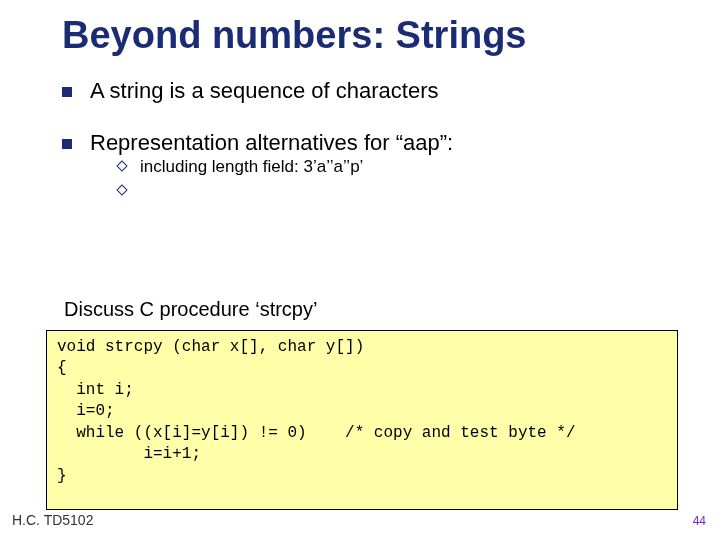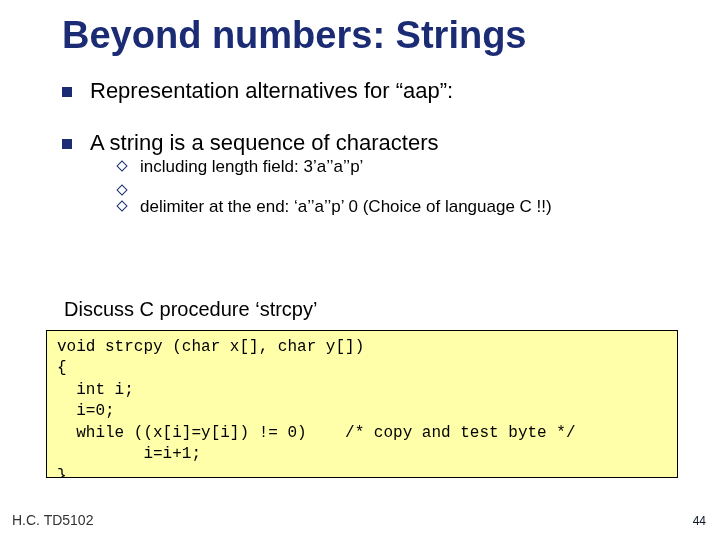--- a/index.html
+++ b/index.html
@@ -73,21 +73,21 @@
     position: absolute;
     top: 298px;
     left: 64px;
     font-size: 20px;
   }
   .codebox {
     position: absolute;
     top: 330px;
     left: 46px;
     width: 632px;
-    height: 148px;
+    height: 180px;
     background: #ffffa9;
     border: 1px solid #000;
     padding: 6px 10px 6px 10px;
     box-sizing: border-box;
     font-family: "Courier New", Courier, monospace;
     font-size: 16px;
     line-height: 1.34;
     white-space: pre;
     overflow: hidden;
   }
@@ -96,53 +96,49 @@
     bottom: 12px;
     left: 12px;
     font-size: 14px;
     color: #333;
   }
   .footer-right {
     position: absolute;
     bottom: 12px;
     right: 14px;
     font-size: 12px;
-    color: #0f172a;
+    color: #6d28d9;
   }
 </style>
 </head>
 <body>
 
 <div class="slide">
 
   <div class="title">Beyond numbers: Strings</div>
 
   <div class="body-area">
 
     <div class="lvl1">
       <div class="lvl1-bullet"></div>
-      <div>Representation alternatives for “aap”:</div>
+      <div>A string is a sequence of characters</div>
     </div>
 
     <div class="lvl1">
       <div class="lvl1-bullet"></div>
-      <div>A string is a sequence of characters</div>
+      <div>Representation alternatives for “aap”:</div>
     </div>
 
     <div class="lvl2-wrap">
       <div class="lvl2">
         <div class="diamond"></div>
         <div>including length field:  3’a’’a’’p’</div>
       </div>
       <div class="lvl2">
         <div class="diamond"></div>
-      </div>
-      <div class="lvl2">
-        <div class="diamond"></div>
-        <div>delimiter at the end:  ‘a’’a’’p’ 0   (Choice of language C !!)</div>
       </div>
     </div>
 
   </div>
 
   <div class="discuss">Discuss C procedure ‘strcpy’</div>
 
   <div class="codebox">void strcpy (char x[], char y[])
 {
   int i;

